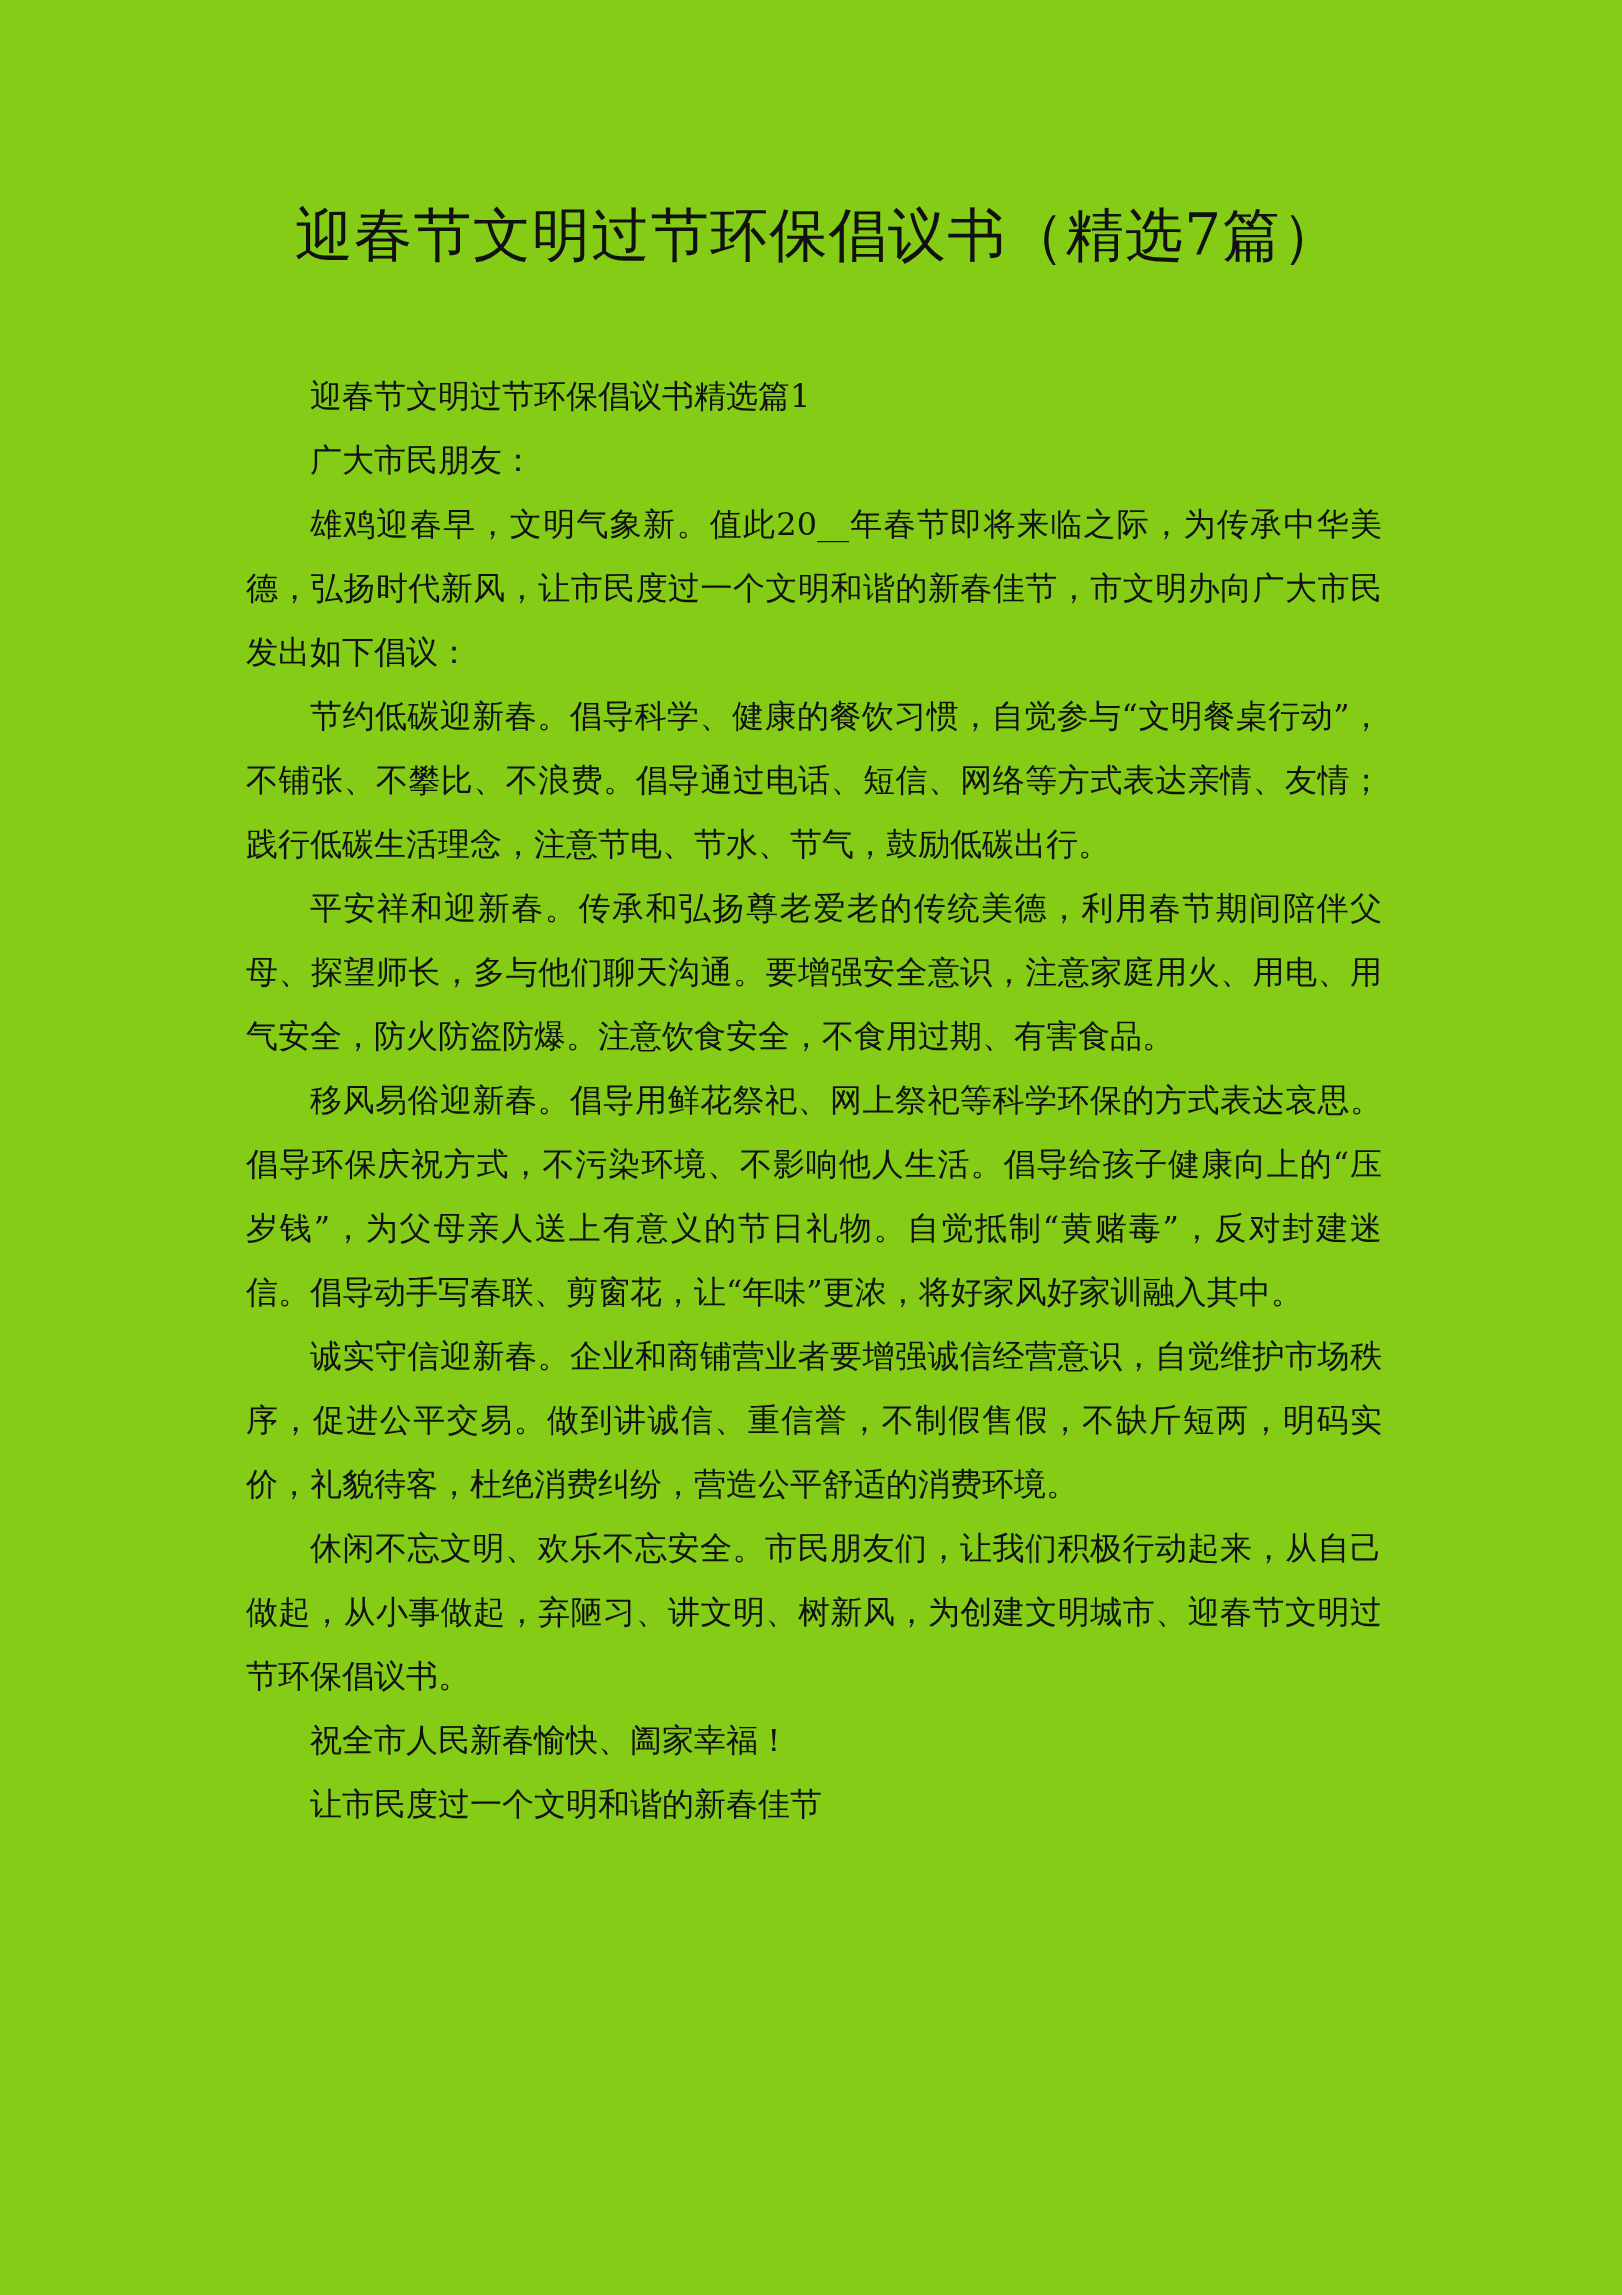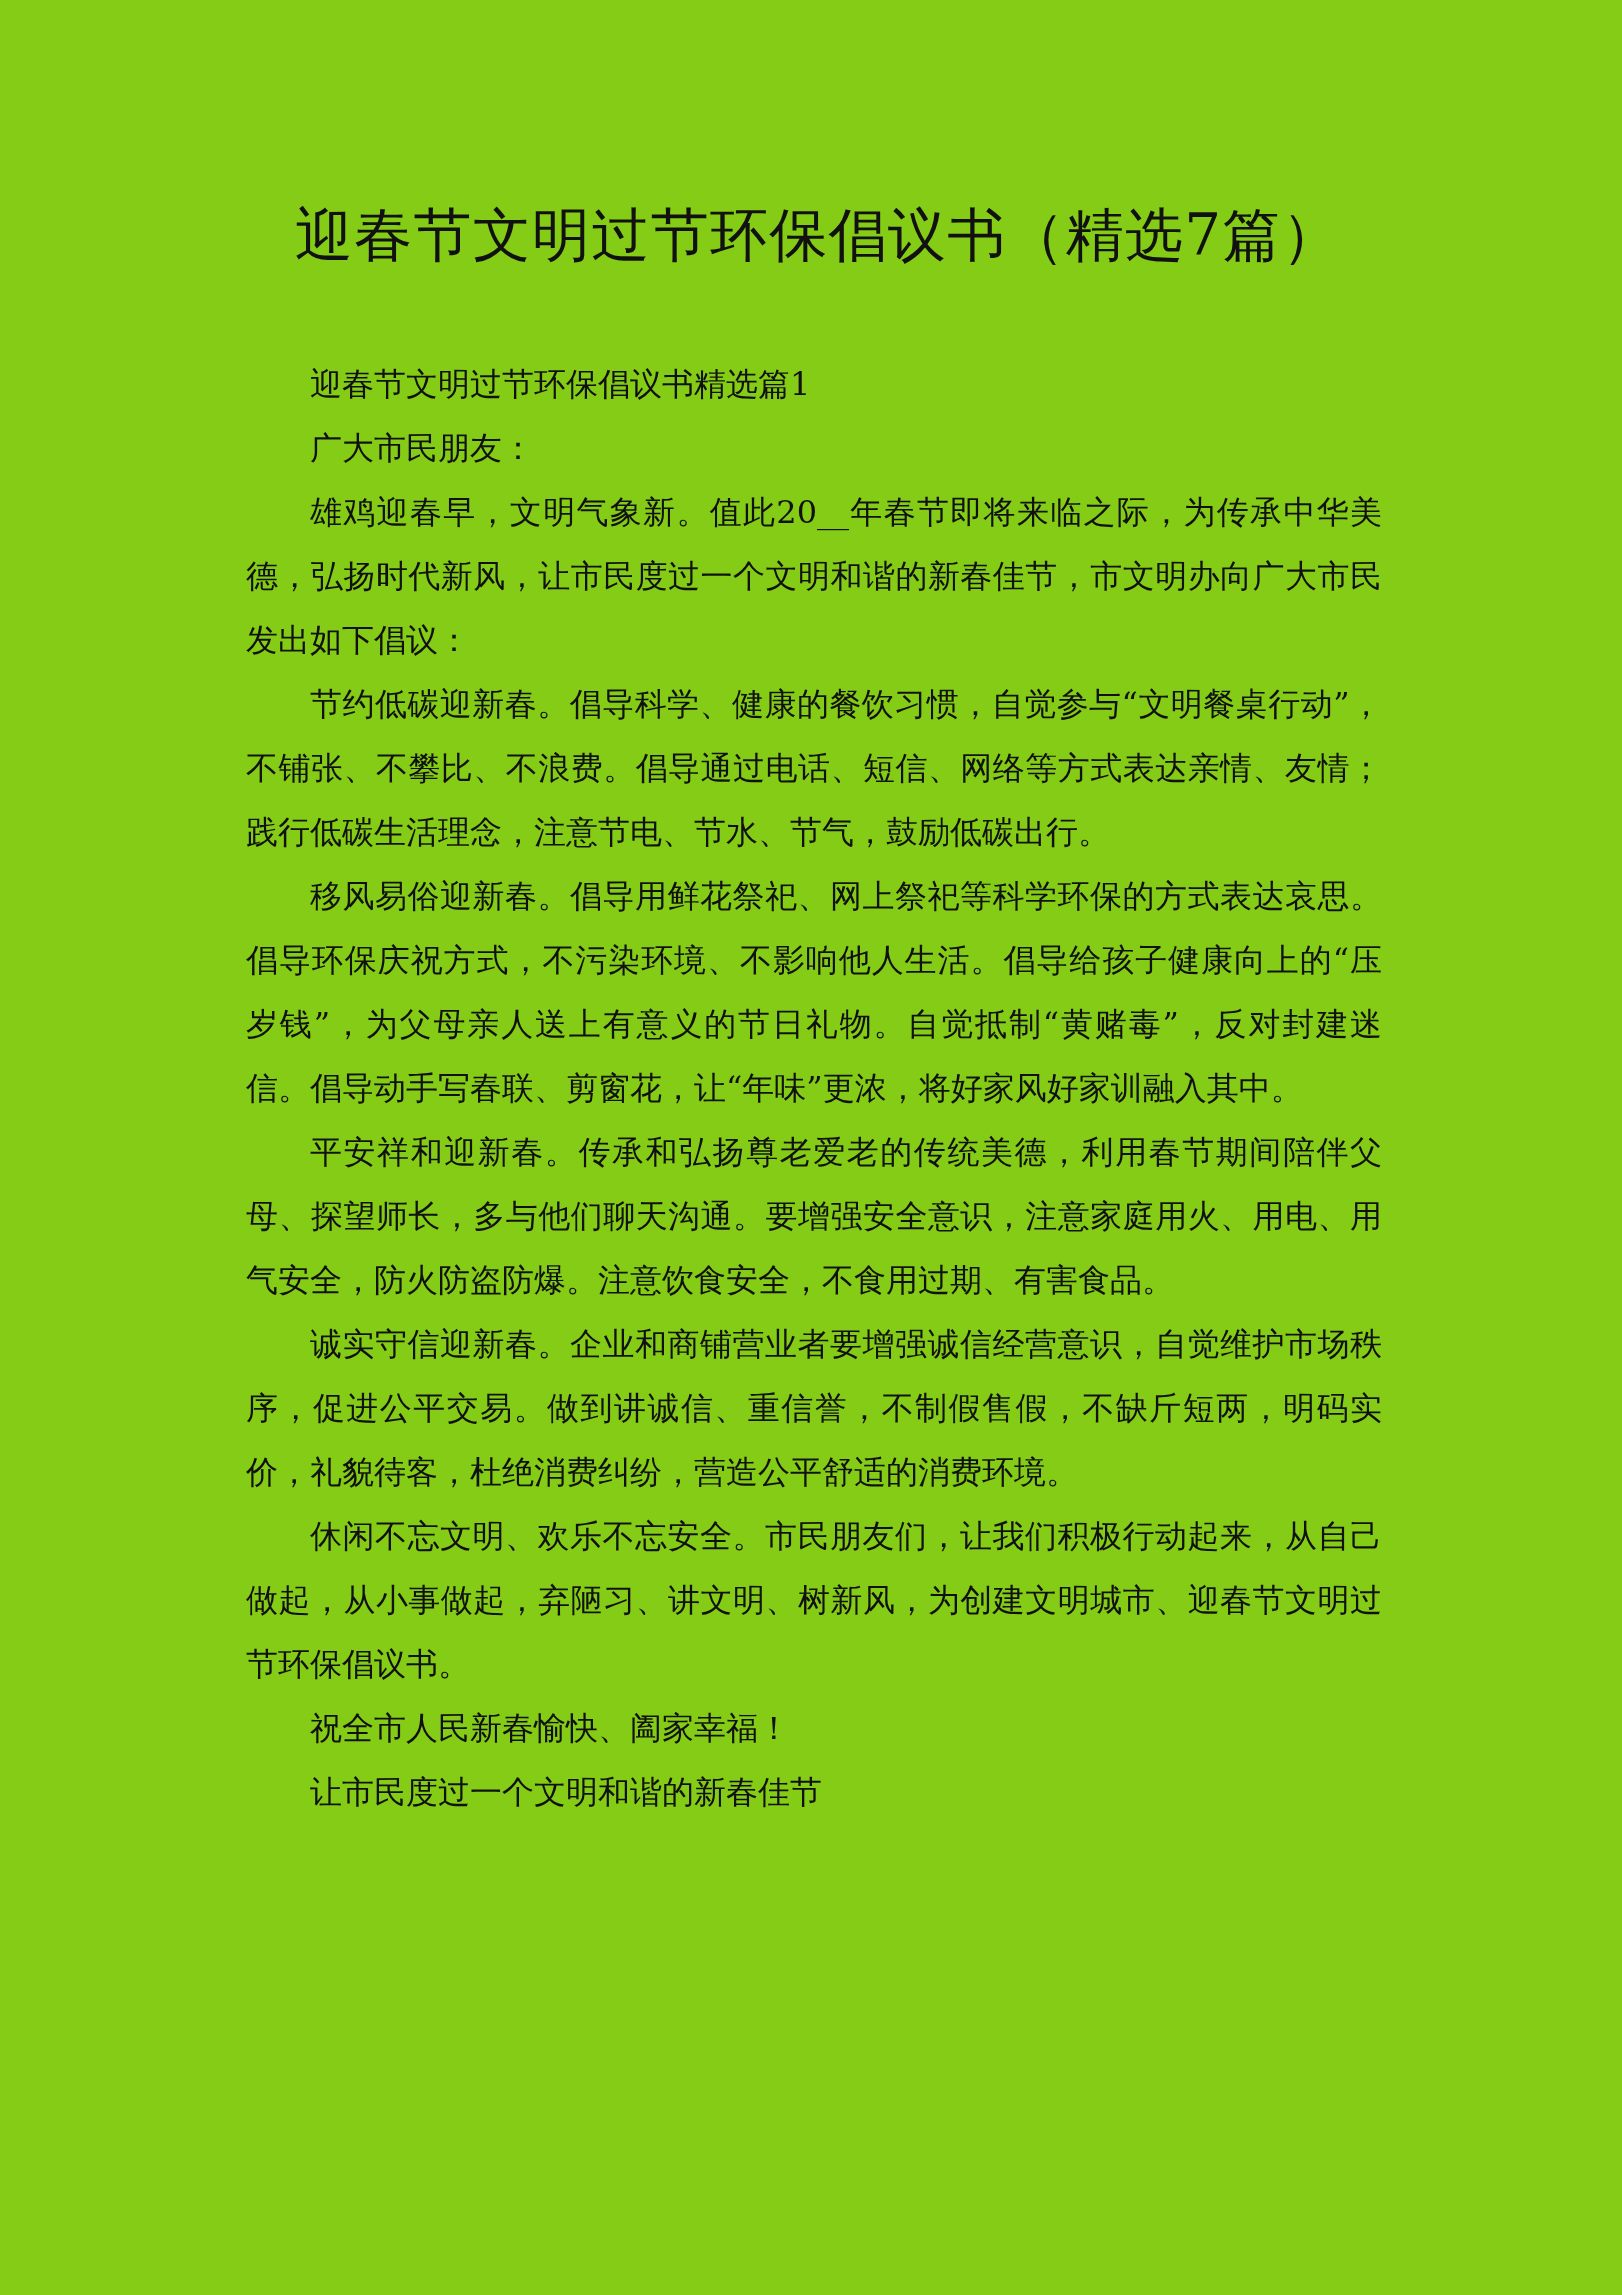--- a/index.html
+++ b/index.html
@@ -32,21 +32,21 @@
       font-size: 58px;
       line-height: 85px;
       letter-spacing: 1.3px;
       font-weight: normal;
       margin: 0;
       padding-left: 13px;
     }
     .body {
       position: absolute;
       left: 246px;
-      top: 352px;
+      top: 364px;
       width: 1136px;
       font-size: 32px;
       line-height: 64px;
       text-align: justify;
       text-justify: inter-character;
     }
     .body p {
       margin: 0;
       text-indent: 64px;
     }
@@ -59,21 +59,21 @@
 <body>
 
 <div class="page">
   <h1 class="title">迎春节文明过节环保倡议书（精选7篇）</h1>
 
   <div class="body">
     <p class="no-indent">迎春节文明过节环保倡议书精选篇1</p>
     <p class="no-indent">广大市民朋友：</p>
     <p>雄鸡迎春早，文明气象新。值此20__年春节即将来临之际，为传承中华美德，弘扬时代新风，让市民度过一个文明和谐的新春佳节，市文明办向广大市民发出如下倡议：</p>
     <p>节约低碳迎新春。倡导科学、健康的餐饮习惯，自觉参与“文明餐桌行动”，不铺张、不攀比、不浪费。倡导通过电话、短信、网络等方式表达亲情、友情；践行低碳生活理念，注意节电、节水、节气，鼓励低碳出行。</p>
+    <p>平安祥和迎新春。传承和弘扬尊老爱老的传统美德，利用春节期间陪伴父母、探望师长，多与他们聊天沟通。要增强安全意识，注意家庭用火、用电、用气安全，防火防盗防爆。注意饮食安全，不食用过期、有害食品。</p>
     <p>移风易俗迎新春。倡导用鲜花祭祀、网上祭祀等科学环保的方式表达哀思。倡导环保庆祝方式，不污染环境、不影响他人生活。倡导给孩子健康向上的“压岁钱”，为父母亲人送上有意义的节日礼物。自觉抵制“黄赌毒”，反对封建迷信。倡导动手写春联、剪窗花，让“年味”更浓，将好家风好家训融入其中。</p>
-    <p>平安祥和迎新春。传承和弘扬尊老爱老的传统美德，利用春节期间陪伴父母、探望师长，多与他们聊天沟通。要增强安全意识，注意家庭用火、用电、用气安全，防火防盗防爆。注意饮食安全，不食用过期、有害食品。</p>
     <p>诚实守信迎新春。企业和商铺营业者要增强诚信经营意识，自觉维护市场秩序，促进公平交易。做到讲诚信、重信誉，不制假售假，不缺斤短两，明码实价，礼貌待客，杜绝消费纠纷，营造公平舒适的消费环境。</p>
     <p>休闲不忘文明、欢乐不忘安全。市民朋友们，让我们积极行动起来，从自己做起，从小事做起，弃陋习、讲文明、树新风，为创建文明城市、迎春节文明过节环保倡议书。</p>
     <p class="no-indent">祝全市人民新春愉快、阖家幸福！</p>
     <p class="no-indent">让市民度过一个文明和谐的新春佳节</p>
   </div>
 </div>
 
 
 </body></html>

